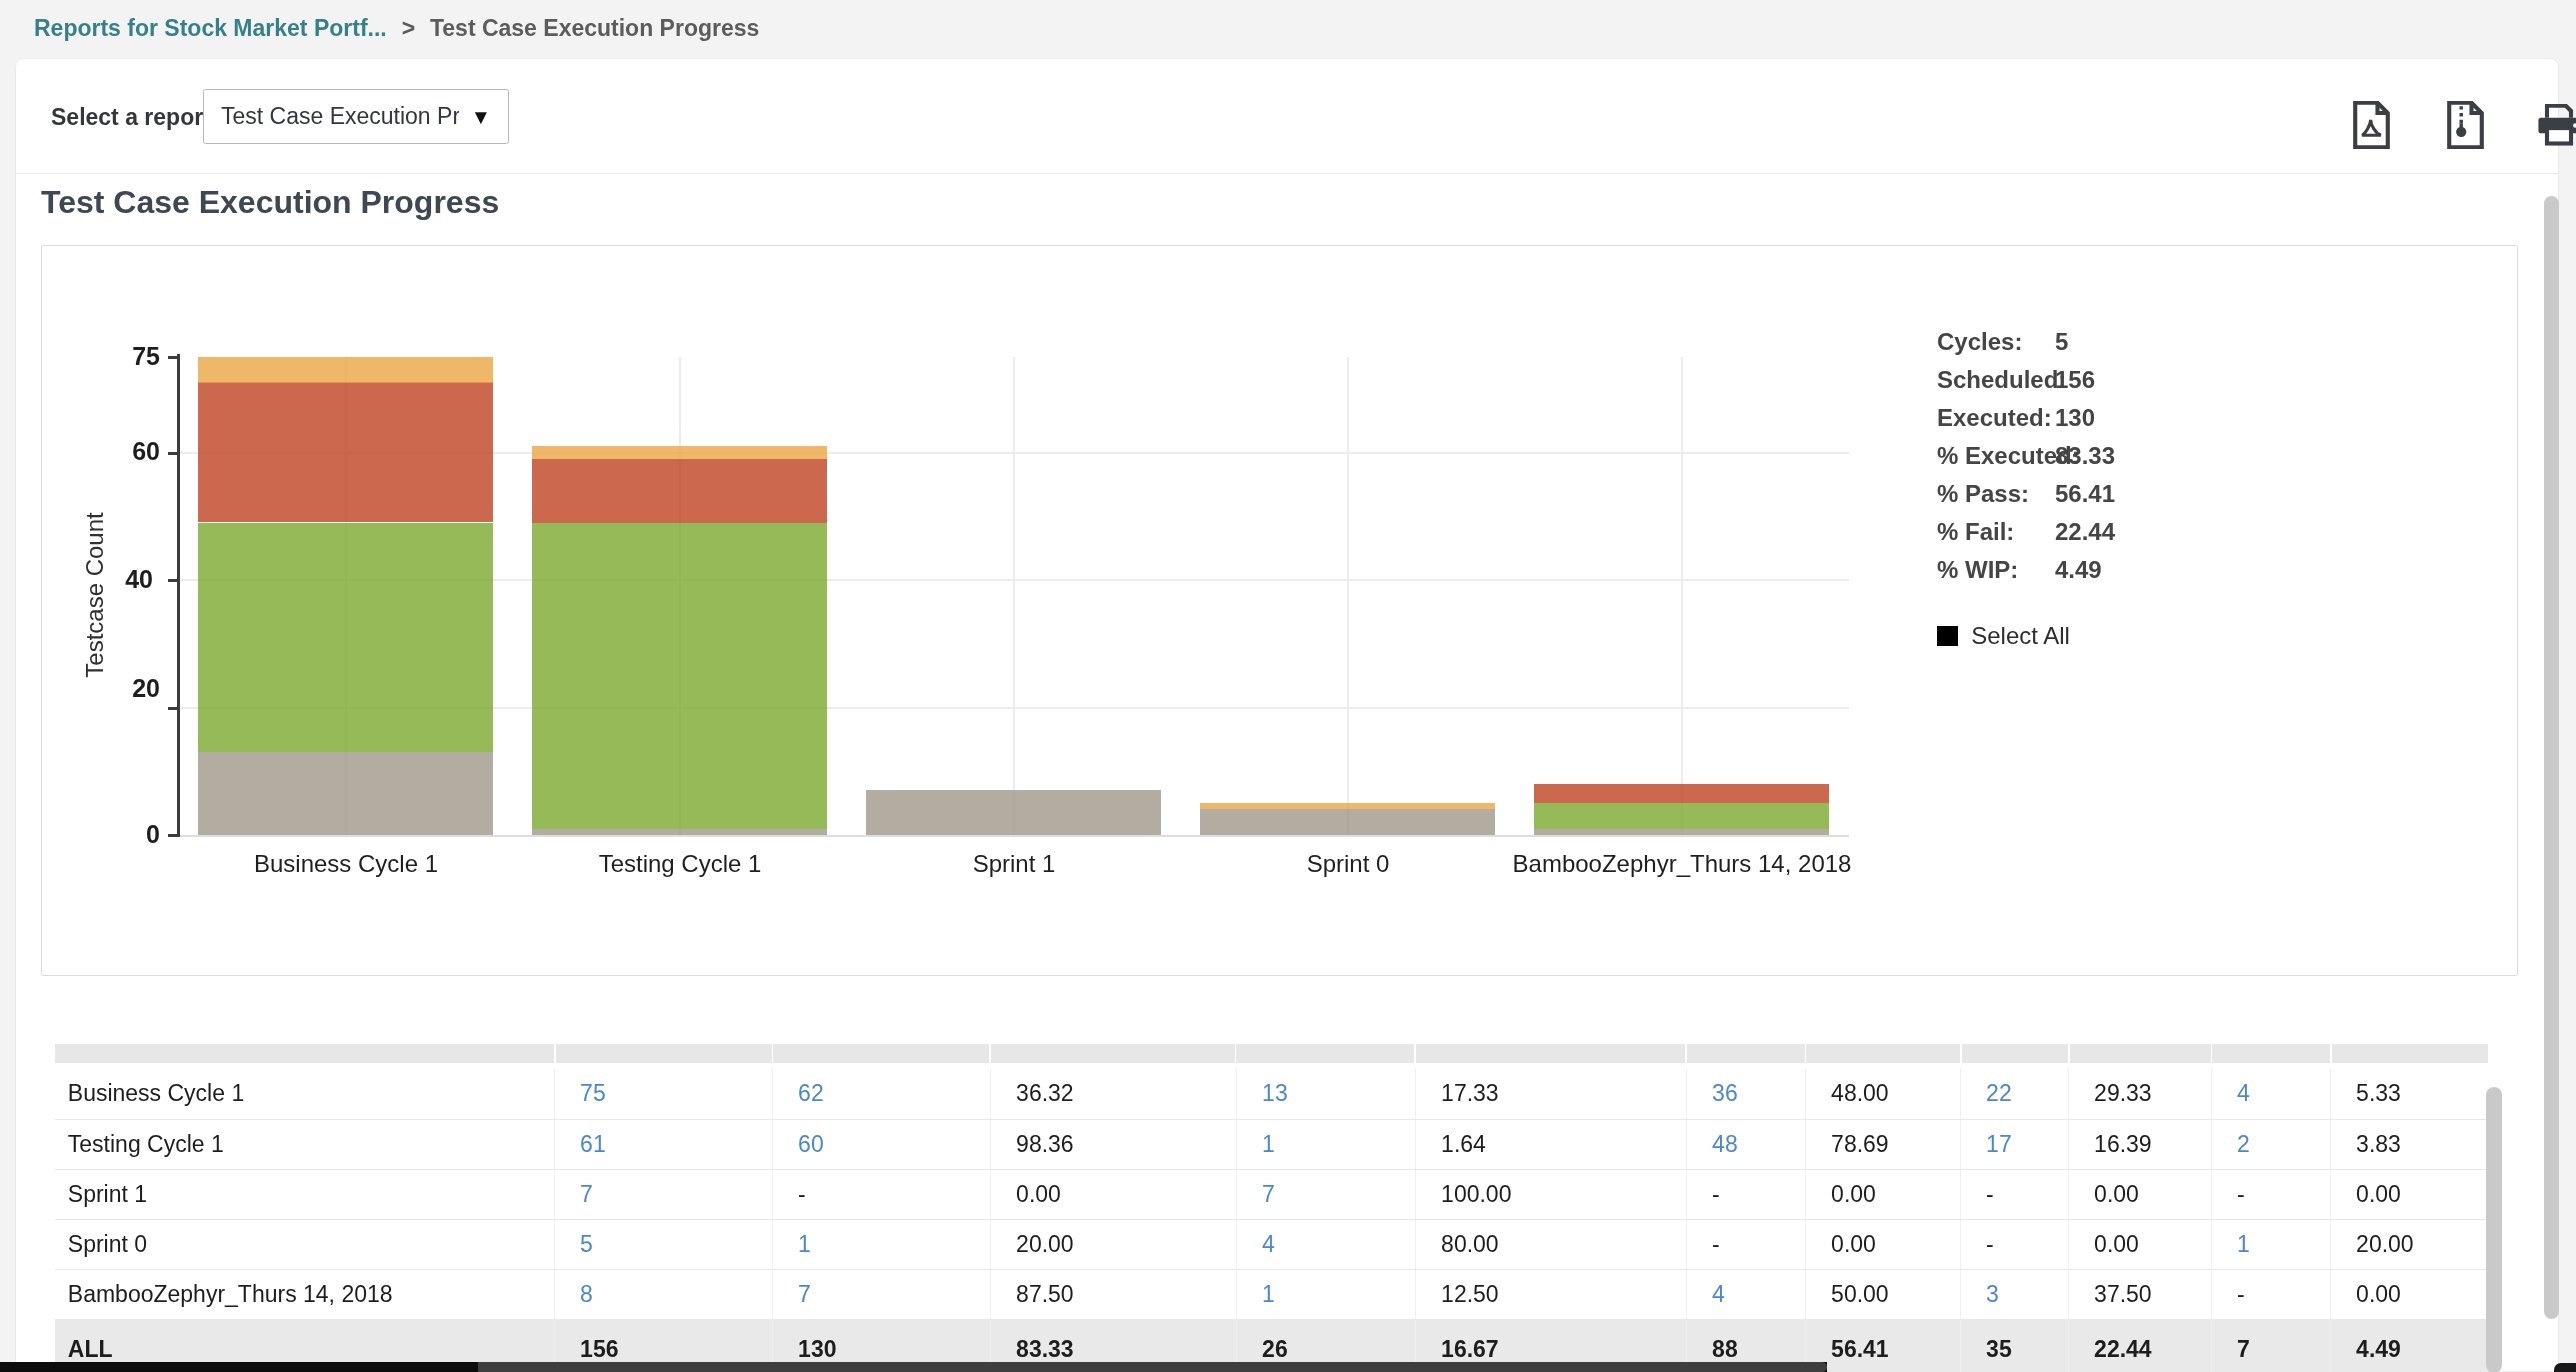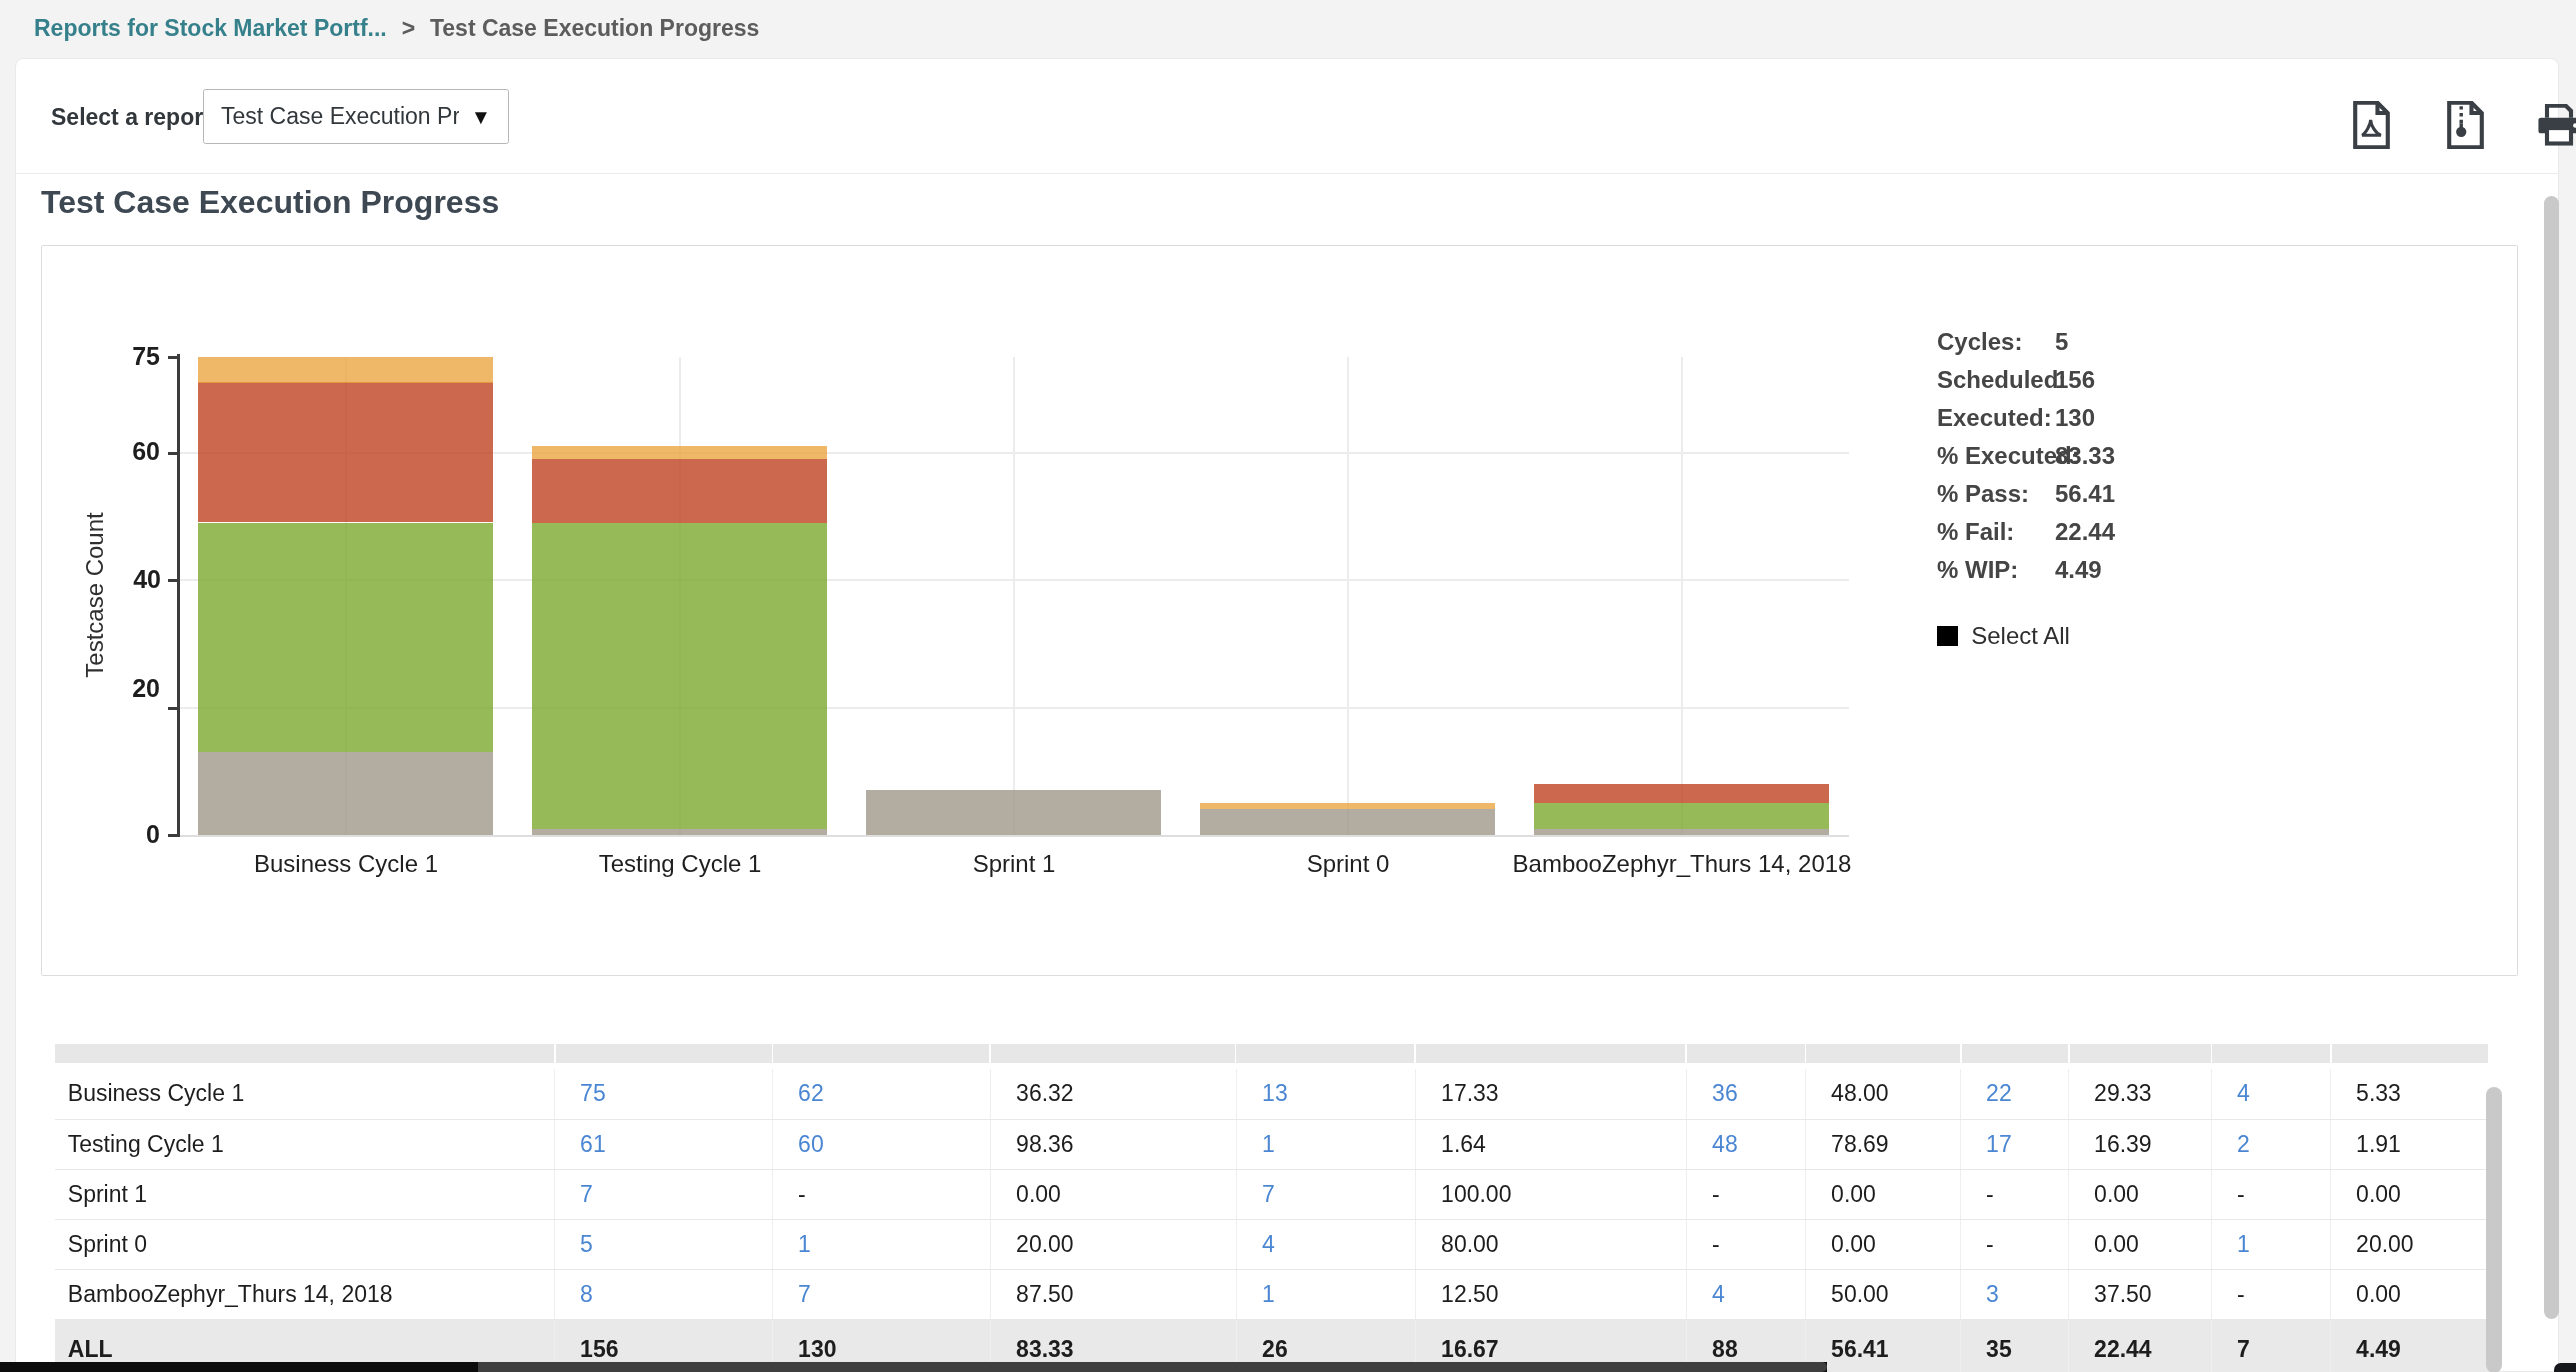--- a/index.html
+++ b/index.html
@@ -139,21 +139,21 @@
 
 <div class="chart-box">
   <div class="chart-area" id="chart-area">
       <div class="y-tick" style="left:126px;top:588px;"></div>
       <div class="y-tick-label" style="left:58px;top:574px;">0</div>
       <div class="grid-h" style="left:137px;top:461px;width:1670px;"></div>
       <div class="y-tick" style="left:126px;top:461px;"></div>
       <div class="y-tick-label" style="left:58px;top:428px;">20</div>
       <div class="grid-h" style="left:137px;top:333px;width:1670px;"></div>
       <div class="y-tick" style="left:126px;top:333px;"></div>
-      <div class="y-tick-label" style="left:59px;top:319px;">40</div>
+      <div class="y-tick-label" style="left:51px;top:319px;">40</div>
       <div class="grid-h" style="left:137px;top:206px;width:1670px;"></div>
       <div class="y-tick" style="left:126px;top:206px;"></div>
       <div class="y-tick-label" style="left:58px;top:191px;">60</div>
       <div class="y-tick" style="left:126px;top:110px;"></div>
       <div class="y-tick-label" style="left:58px;top:96px;">75</div>
       <div class="grid-v" style="left:303px;top:111px;height:478px;"></div>
       <div class="cat-label" style="left:48px;top:604px;width:512px;">Business Cycle 1</div>
       <div class="grid-v" style="left:637px;top:111px;height:478px;"></div>
       <div class="cat-label" style="left:382px;top:604px;width:512px;">Testing Cycle 1</div>
       <div class="grid-v" style="left:971px;top:111px;height:478px;"></div>
@@ -249,21 +249,21 @@
           <td><span class="cell-link">61</span></td>
           <td><span class="cell-link">60</span></td>
           <td>98.36</td>
           <td><span class="cell-link">1</span></td>
           <td>1.64</td>
           <td><span class="cell-link">48</span></td>
           <td>78.69</td>
           <td><span class="cell-link">17</span></td>
           <td>16.39</td>
           <td><span class="cell-link">2</span></td>
-          <td>1.91</td>
+          <td>3.83</td>
         </tr>
         <tr>
           <td>Sprint 1</td>
           <td><span class="cell-link">7</span></td>
           <td>-</td>
           <td>0.00</td>
           <td><span class="cell-link">7</span></td>
           <td>100.00</td>
           <td>-</td>
           <td>0.00</td>

